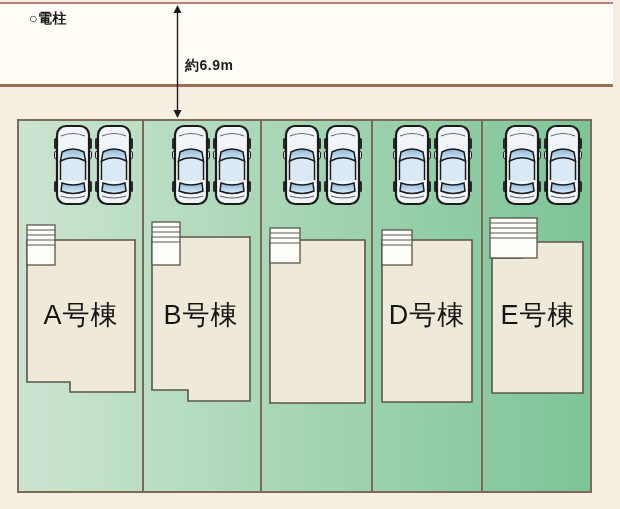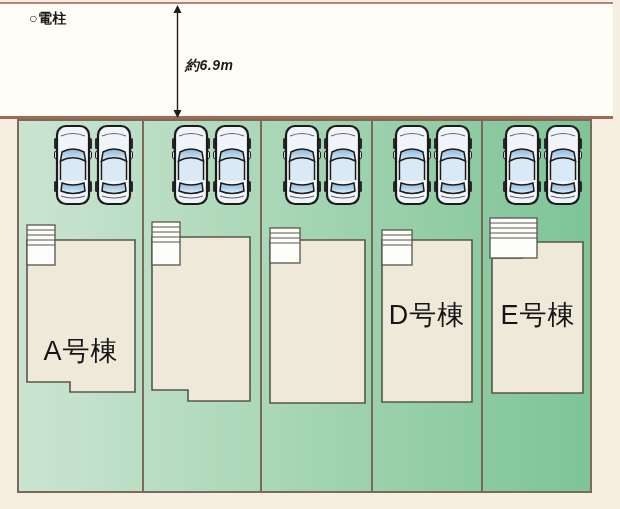--- a/index.html
+++ b/index.html
@@ -5,52 +5,52 @@
   html,body { margin:0; padding:0; }
   body {
     background:#f6efe1;
     font-family:"Liberation Sans","DejaVu Sans",sans-serif;
     width:620px; height:509px; overflow:hidden;
   }
   .canvas { position:relative; width:620px; height:509px; background:#f6efe1; overflow:hidden; }
 
   
   .road {
-    position:absolute; left:0; top:2px; width:613px; height:117px;
+    position:absolute; left:0; top:2px; width:613px; height:85px;
     box-sizing:border-box; background:#fffdf6;
     border-top:2px solid #b98177;
     border-bottom:3px solid #9e6b54;
   }
   .road-text {
     position:absolute; font-size:14px; font-weight:600; color:#1a1a1a;
     white-space:nowrap; letter-spacing:0.5px;
   }
   .pole-label  { left:29px;  top:6px;  }
-  .width-label { left:185px; top:53px;font-style:italic; }
+  .width-label { left:185px; top:53px; }
   .type-label  { left:257px; top:53px; }
 
   
   .lots {
     position:absolute; left:17px; top:119px; width:575px; height:374px;
     box-sizing:border-box; border:2px solid #7b6a57;
     background:linear-gradient(90deg,#cbe4d1 0%,#b6dcc1 28%,#9bd1ac 62%,#7dc497 100%);
   }
   .divider { position:absolute; top:0; bottom:0; width:2px; background:#7b6a57; }
   .div-b { left:123px; } .div-c { left:241px; } .div-d { left:352px; } .div-e { left:462px; }
 
   
   .gfx { position:absolute; left:0; top:0; width:620px; height:509px; pointer-events:none; }
 
   
   .bldg-label {
     position:absolute; top:297px; transform:translateX(-50%);
     font-size:27px; font-weight:500; color:#151515;
     letter-spacing:1px; white-space:nowrap;
   }
-  .lbl-a { left:81px;margin-top:36px; } .lbl-b { left:201px; } .lbl-c { left:318px; }
+  .lbl-a { left:81px; } .lbl-b { left:201px; } .lbl-c { left:318px; }
   .lbl-d { left:427px; } .lbl-e { left:538px; }
 </style>
 </head>
 <body>
 
 <div class="canvas">
 
   <div class="road">
     <span class="road-text pole-label">○電柱</span>
     <span class="road-text width-label">約6.9m</span>
@@ -131,16 +131,17 @@
       <use href="#car-shape" x="284" y="125"></use>
       <use href="#car-shape" x="325" y="125"></use>
       <use href="#car-shape" x="394" y="125"></use>
       <use href="#car-shape" x="435" y="125"></use>
       <use href="#car-shape" x="504" y="125"></use>
       <use href="#car-shape" x="545" y="125"></use>
     </g>
   </svg>
 
   <span class="bldg-label lbl-a">A号棟</span>
+  <span class="bldg-label lbl-b">B号棟</span>
   <span class="bldg-label lbl-e">E号棟</span>
   <span class="bldg-label lbl-d">D号棟</span>
 
 </div>
 
 </body></html>

